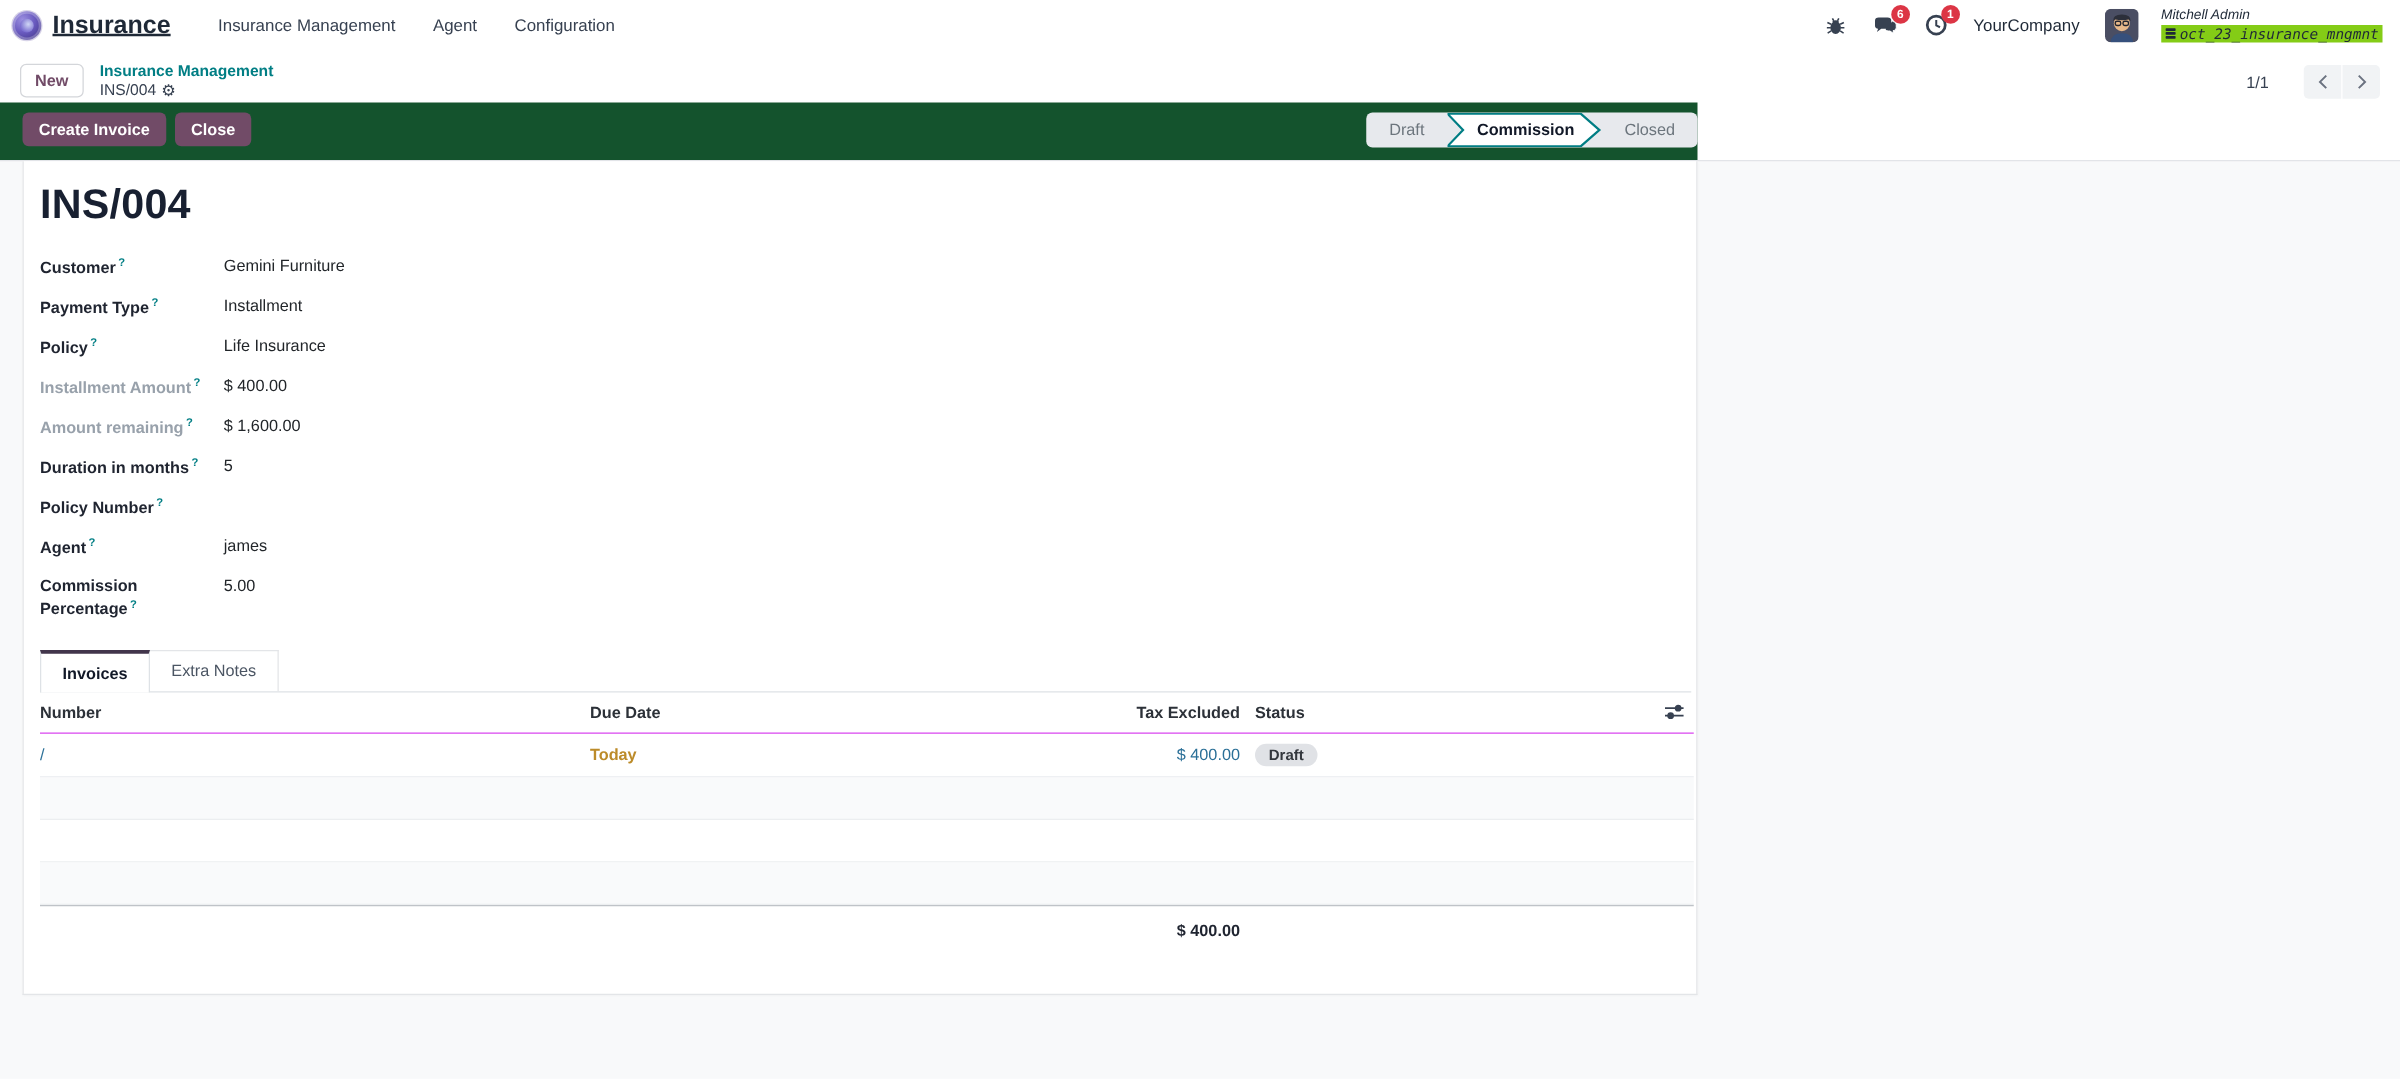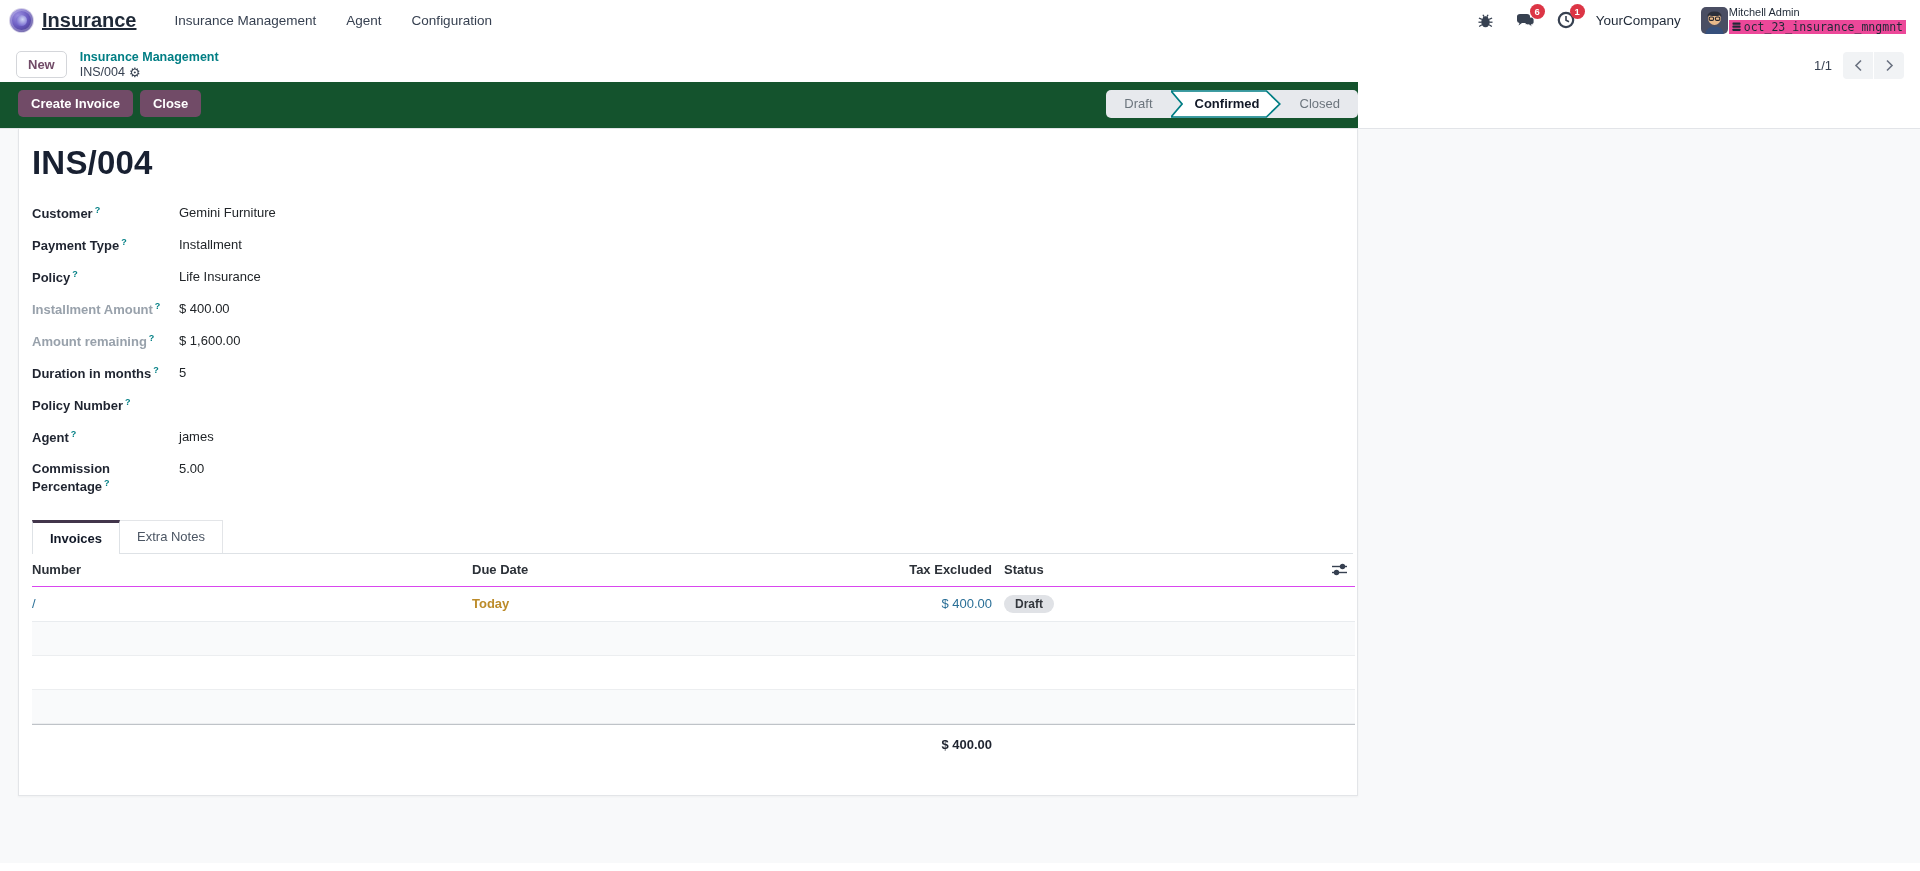--- a/index.html
+++ b/index.html
@@ -10,34 +10,34 @@
   .brand { display:flex; align-items:center; gap:9px; cursor:pointer; }
   .app-logo { width:23px; height:23px; border-radius:50%; background:radial-gradient(circle at 35% 30%, #9b8fe0 0%, #6a5bc0 45%, #3a2f7c 100%); box-shadow:inset 0 0 0 2px rgba(255,255,255,.25), 0 0 0 1px #d8d4e8; position:relative; }
   .app-logo::after { content:""; position:absolute; left:6px; top:6px; width:11px; height:11px; border-radius:50%; background:radial-gradient(circle at 60% 40%, #cfd6f5 0%, #7a6ed0 70%); }
   .app-name { font-size:20px; font-weight:600; color:#1f2937;text-decoration:underline; }
   .nav-menus { display:flex; align-items:center; gap:30px; margin-left:38px; }
   .nav-menu { font-size:13.5px; color:#374151; cursor:pointer; }
   .systray { margin-left:auto; display:flex; align-items:center; gap:20px; }
   .tray-icn { position:relative; width:20px; height:20px; display:flex; align-items:center; justify-content:center; cursor:pointer; }
   .tray-badge { position:absolute; top:-6px; right:-9px; min-width:15px; height:15px; padding:0 4px; background:#dc3545; border-radius:8px; color:#fff; font-size:9.5px; font-weight:700; display:flex; align-items:center; justify-content:center; }
   .company { font-size:13.5px; color:#1f2937; cursor:pointer; }
-  .userblock { display:flex; align-items:center; gap:1px; cursor:pointer; }
+  .userblock { display:flex; align-items:center; gap:18px; cursor:pointer;font-style:italic; }
   .avatar { width:27px; height:27px; border-radius:5px; overflow:hidden; flex:0 0 auto; }
   .user-lines { display:flex; flex-direction:column; line-height:1.25; }
   .user-name { font-size:11px; color:#1f2937; }
-  .db-chip { display:inline-flex; align-items:center; gap:3px; background:#ec4899; padding:0 3px; font-family:"DejaVu Sans Mono", monospace; font-size:11.5px; color:#1f2937; }
+  .db-chip { display:inline-flex; align-items:center; gap:3px; background:#84cc16; padding:0 3px; font-family:"DejaVu Sans Mono", monospace; font-size:11.5px; color:#1f2937; }
 
   
   .control-row { display:flex; align-items:center; padding:9px 16px 2px 16px; background:#fff; }
   .btn-new { background:#fff; border:1px solid #d4d6da; border-radius:5px; color:#714B67; font-weight:600; font-size:13px; padding:5px 11px; cursor:pointer; margin-right:13px; }
   .crumbs { display:flex; flex-direction:column; line-height:1.15; padding-top:1px; }
   .crumb-link { color:#017e84; font-weight:600; font-size:12.5px; cursor:pointer; }
   .crumb-current { display:flex; align-items:center; gap:4px; color:#374151; font-size:12.5px; margin-top:1px; }
   .gear { font-size:13px; color:#374151; cursor:pointer; line-height:1; }
-  .pager { margin-left:auto; display:flex; align-items:center; gap:11px; padding-top:3px; }
+  .pager { margin-left:auto; display:flex; align-items:center; gap:28px; padding-top:3px; }
   .pager-count { font-size:13px; color:#374151; }
   .pager-btns { display:flex; gap:1px; }
   .pager-btn { width:30px; height:27px; background:#f1f3f5; display:flex; align-items:center; justify-content:center; cursor:pointer; color:#6b7280; }
   .pager-btn.prev { border-radius:4px 0 0 4px; }
   .pager-btn.next { border-radius:0 4px 4px 0; }
 
   
   .action-row { display:flex; align-items:center; padding:8px 0 10px 18px; width:1358px; background:#14532d; }
   .btn-primary { background:#714B67; color:#fff; border:none; border-radius:5px; font-size:13px; font-weight:600; padding:6px 13px; cursor:pointer; margin-right:7px; }
   .statusbar { margin-left:auto; display:flex; align-items:stretch; background:#e7e9ed; border-radius:5px; height:28px; overflow:hidden; }
@@ -187,21 +187,21 @@
   <button class="btn-primary">Create Invoice</button>
   <button class="btn-primary">Close</button>
   <div class="statusbar">
     <div class="status-step">
       <span>Draft</span>
     </div>
     <div class="status-step active">
       <svg class="arrow-bg" viewBox="0 0 100 28" preserveAspectRatio="none">
           <polygon points="0,1 86,1 98,14 86,27 0,27 10,14" fill="#ffffff" stroke="#017e84" stroke-width="1.6"></polygon>
         </svg>
-      <span>Confirmed</span>
+      <span>Commission</span>
     </div>
     <div class="status-step">
       <span>Closed</span>
     </div>
   </div>
 </div>
 
 <div class="content">
   <div class="sheet">
     <h1 class="sheet-title">INS/004</h1>

